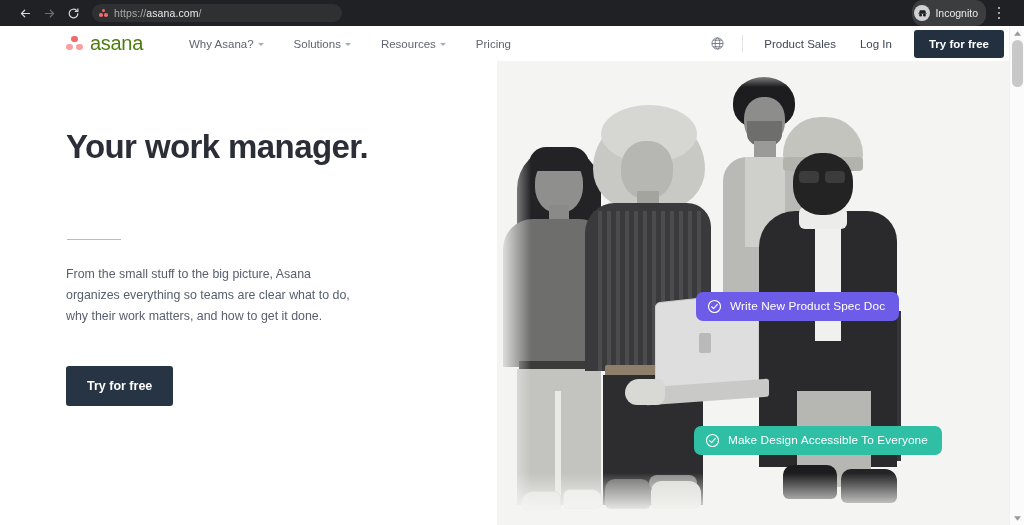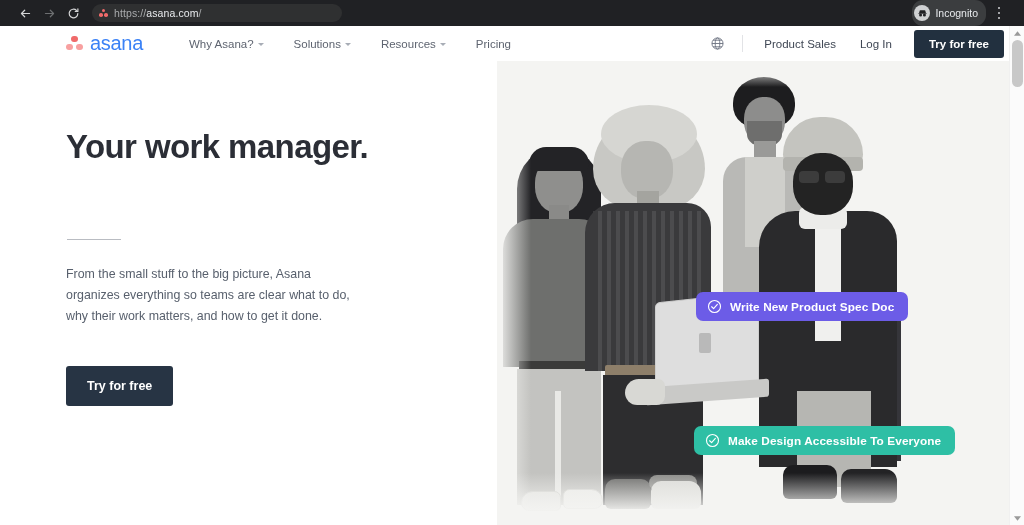--- a/index.html
+++ b/index.html
@@ -107,21 +107,21 @@
     align-items: center;
     padding: 0 0 0 66px;
   }
   .brand { display: flex; align-items: center; gap: 7px; }
   .brand-mark { width: 17px; height: 16px; position: relative; }
   .brand-mark i { position: absolute; border-radius: 50%; }
   .brand-mark i:nth-child(1) { width: 6.6px; height: 6.6px; left: 5.1px; top: 0;   background: #f06a6a; }
   .brand-mark i:nth-child(2) { width: 6.6px; height: 6.6px; left: 0;    top: 8.2px; background: #f8a0a0; }
   .brand-mark i:nth-child(3) { width: 6.6px; height: 6.6px; left: 10.2px; top: 8.2px; background: #f8a0a0; }
   .brand-word {
-    font-size: 20px; color: #3b82f6; letter-spacing: -.3px;
+    font-size: 20px; color: #4d7c0f; letter-spacing: -.3px;
     font-weight: 400;
   }
 
   .main-nav { display: flex; align-items: center; gap: 0; margin-left: 31px; }
   .nav-item {
     display: flex; align-items: center; gap: 4px;
     font-size: 11.5px; color: #5e6470;
     padding: 6px 15px;
     white-space: nowrap;
   }
@@ -283,26 +283,26 @@
     background: linear-gradient(to left, #f4f4f2 0%, rgba(244,244,242,0) 100%);
   }
   .photo-fade-top {
     position: absolute; left: 0; right: 0; top: 0; height: 26px;
     background: linear-gradient(to top, rgba(244,244,242,0) 0%, #f4f4f2 85%);
   }
 
   
   .chip {
     position: absolute;
-    display: flex; align-items: center; gap: 8px;
+    display: flex; align-items: flex-start; gap: 8px;
     border-radius: 7px;
     padding: 7px 14px 7px 11px;
     color: #fff;
     font-size: 11.8px;
-    font-weight: 700;
+    font-weight: 400;
     letter-spacing: .1px;
     white-space: nowrap;
     z-index: 4;
   }
   .chip .tick { flex: 0 0 auto; display: block; }
   .chip-purple { left: 199px; top: 231px; background: #6c5ce7; }
   .chip-orange { left: 93px;  top: 319px; background: #f2552c; }
   .chip-teal   { left: 197px; top: 365px; background: #2ebfa5; }
 
   

